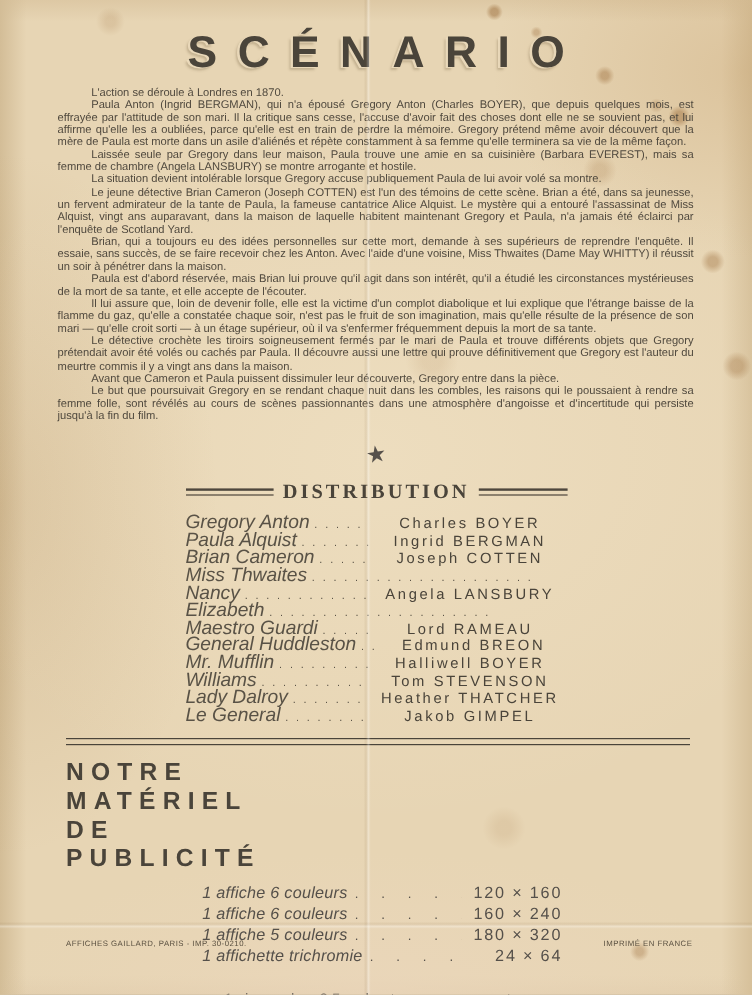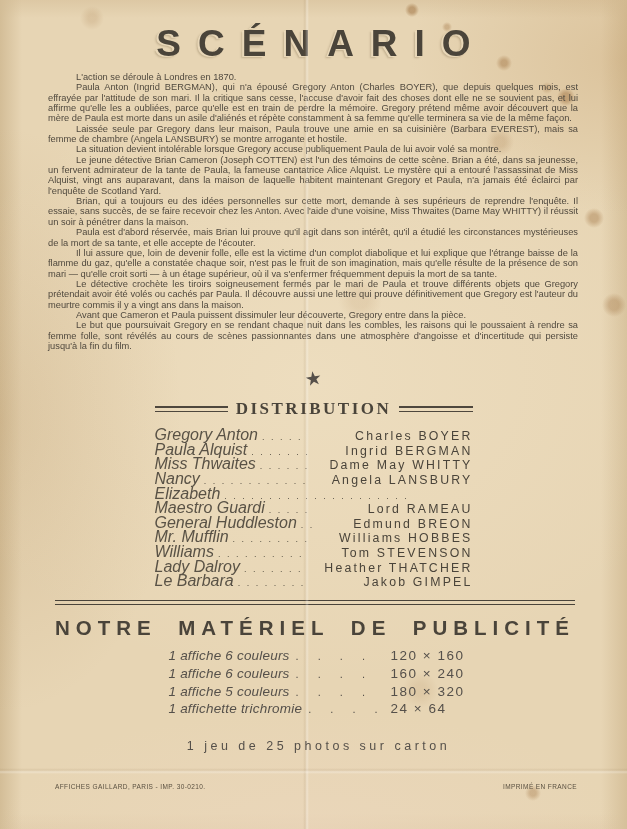--- a/index.html
+++ b/index.html
@@ -87,44 +87,44 @@
     white-space:nowrap;
   }
   .leader {
     flex:1; overflow:hidden; white-space:nowrap;
     font-size:9px; letter-spacing:2px; color:#595246;
     margin:0 4px; min-width:12px;
   }
   .leader::after { content:". . . . . . . . . . . . . . . . . . . . ."; }
   .actor {
     font-size:12.3px; letter-spacing:2.2px; color:#4a443a;
-    white-space:nowrap; text-align:right; width:162px;
+    white-space:nowrap; text-align:center; width:162px;
   }
 
   .rule-double {
     margin:13px 52px 0 55px; height:3.5px;
     border-top:1.6px solid #4a443a; border-bottom:1.6px solid #4a443a;
   }
 
   .pub-head {
     margin:11px 52px 0 55px;
     display:flex; justify-content:space-between;
     font-size:20.5px; font-weight:700; letter-spacing:6px;
-    color:#4a443a; white-space:nowrap;
+    color:#4a443a; white-space:nowrap;flex-direction:column;
   }
   .publicity { width:300px; margin:8px auto 0; transform:translateX(5px); }
   .pub-row { display:flex; align-items:baseline; height:17.6px; }
   .pub-label { font-size:13.5px; color:#55504a; white-space:nowrap; letter-spacing:0.2px;font-style:italic; }
   .pub-leader {
     flex:1; overflow:hidden; white-space:nowrap;
     font-size:11px; letter-spacing:8px; color:#55504a;
     margin:0 6px; min-width:10px;
   }
   .pub-leader::after { content:". . . . . . . ."; }
-  .pub-size { font-size:13.5px; color:#55504a; letter-spacing:1.5px; white-space:nowrap; width:78px; }
+  .pub-size { font-size:13.5px; color:#55504a; letter-spacing:1.5px; white-space:nowrap; width:78px; text-align:right; }
   .pub-extra {
     margin-top:20px; font-size:12.5px; letter-spacing:3.5px;
     color:#55504a; text-align:center; white-space:nowrap;
   }
 
   .footer {
     position:absolute; left:55px; right:50px; top:783px;
     display:flex; justify-content:space-between; align-items:baseline;
     font-size:6.5px; letter-spacing:0.4px; color:#5a5040;
   }
@@ -167,23 +167,27 @@
         <span class="role">Gregory Anton</span>
         <span class="leader"></span>
         <span class="actor">Charles BOYER</span>
       </div>
       <div class="cast-row">
         <span class="role">Paula Alquist</span>
         <span class="leader"></span>
         <span class="actor">Ingrid BERGMAN</span>
       </div>
       <div class="cast-row">
+        <span class="role">Brian Cameron</span>
+        <span class="leader"></span>
+        <span class="actor">Joseph COTTEN</span>
+      </div>
+      <div class="cast-row">
         <span class="role">Miss Thwaites</span>
         <span class="leader"></span>
-        <span class="actor">Dame May WHITTY</span>
       </div>
       <div class="cast-row">
         <span class="role">Nancy</span>
         <span class="leader"></span>
         <span class="actor">Angela LANSBURY</span>
       </div>
       <div class="cast-row">
         <span class="role">Elizabeth</span>
         <span class="leader"></span>
       </div>
@@ -193,34 +197,34 @@
         <span class="actor">Lord RAMEAU</span>
       </div>
       <div class="cast-row">
         <span class="role">General Huddleston</span>
         <span class="leader"></span>
         <span class="actor">Edmund BREON</span>
       </div>
       <div class="cast-row">
         <span class="role">Mr. Mufflin</span>
         <span class="leader"></span>
-        <span class="actor">Williams HOBBES</span>
+        <span class="actor">Halliwell BOYER</span>
       </div>
       <div class="cast-row">
         <span class="role">Williams</span>
         <span class="leader"></span>
         <span class="actor">Tom STEVENSON</span>
       </div>
       <div class="cast-row">
         <span class="role">Lady Dalroy</span>
         <span class="leader"></span>
         <span class="actor">Heather THATCHER</span>
       </div>
       <div class="cast-row">
-        <span class="role">Le Barbara</span>
+        <span class="role">Le General</span>
         <span class="leader"></span>
         <span class="actor">Jakob GIMPEL</span>
       </div>
     </div>
   </div>
 
   <div class="rule-double"></div>
 
   <div class="pub-head">
     <span>NOTRE</span>

